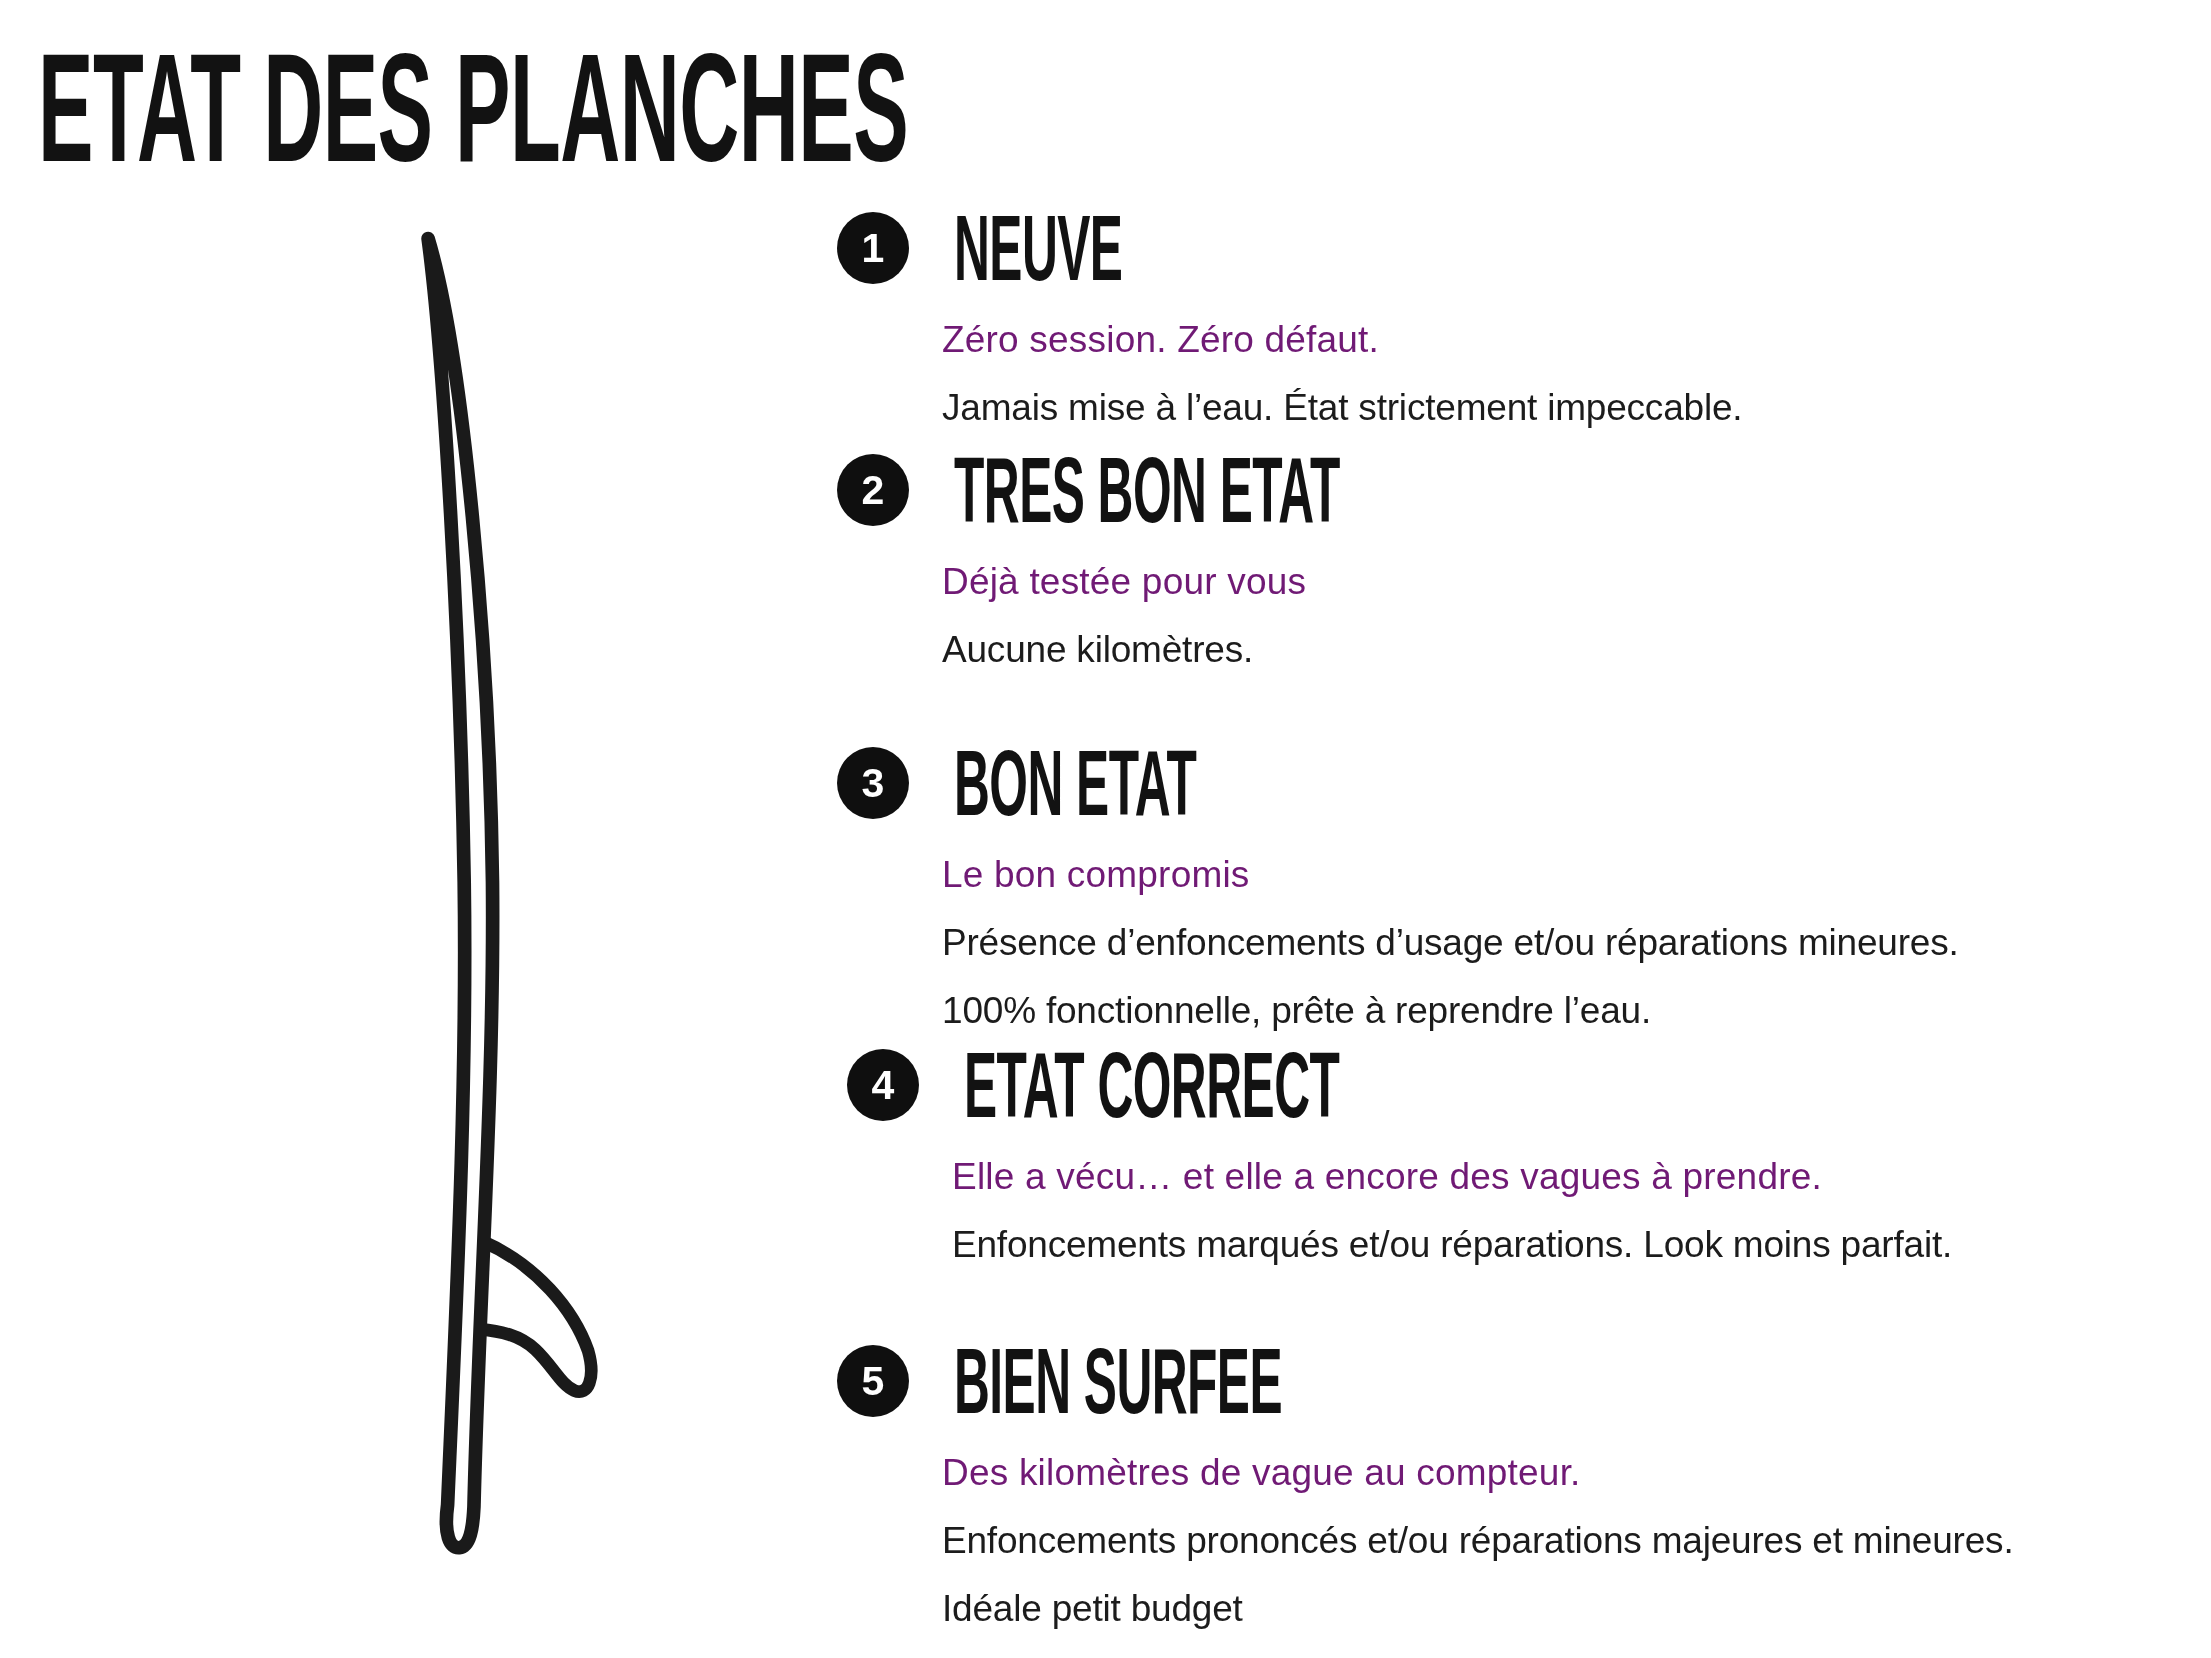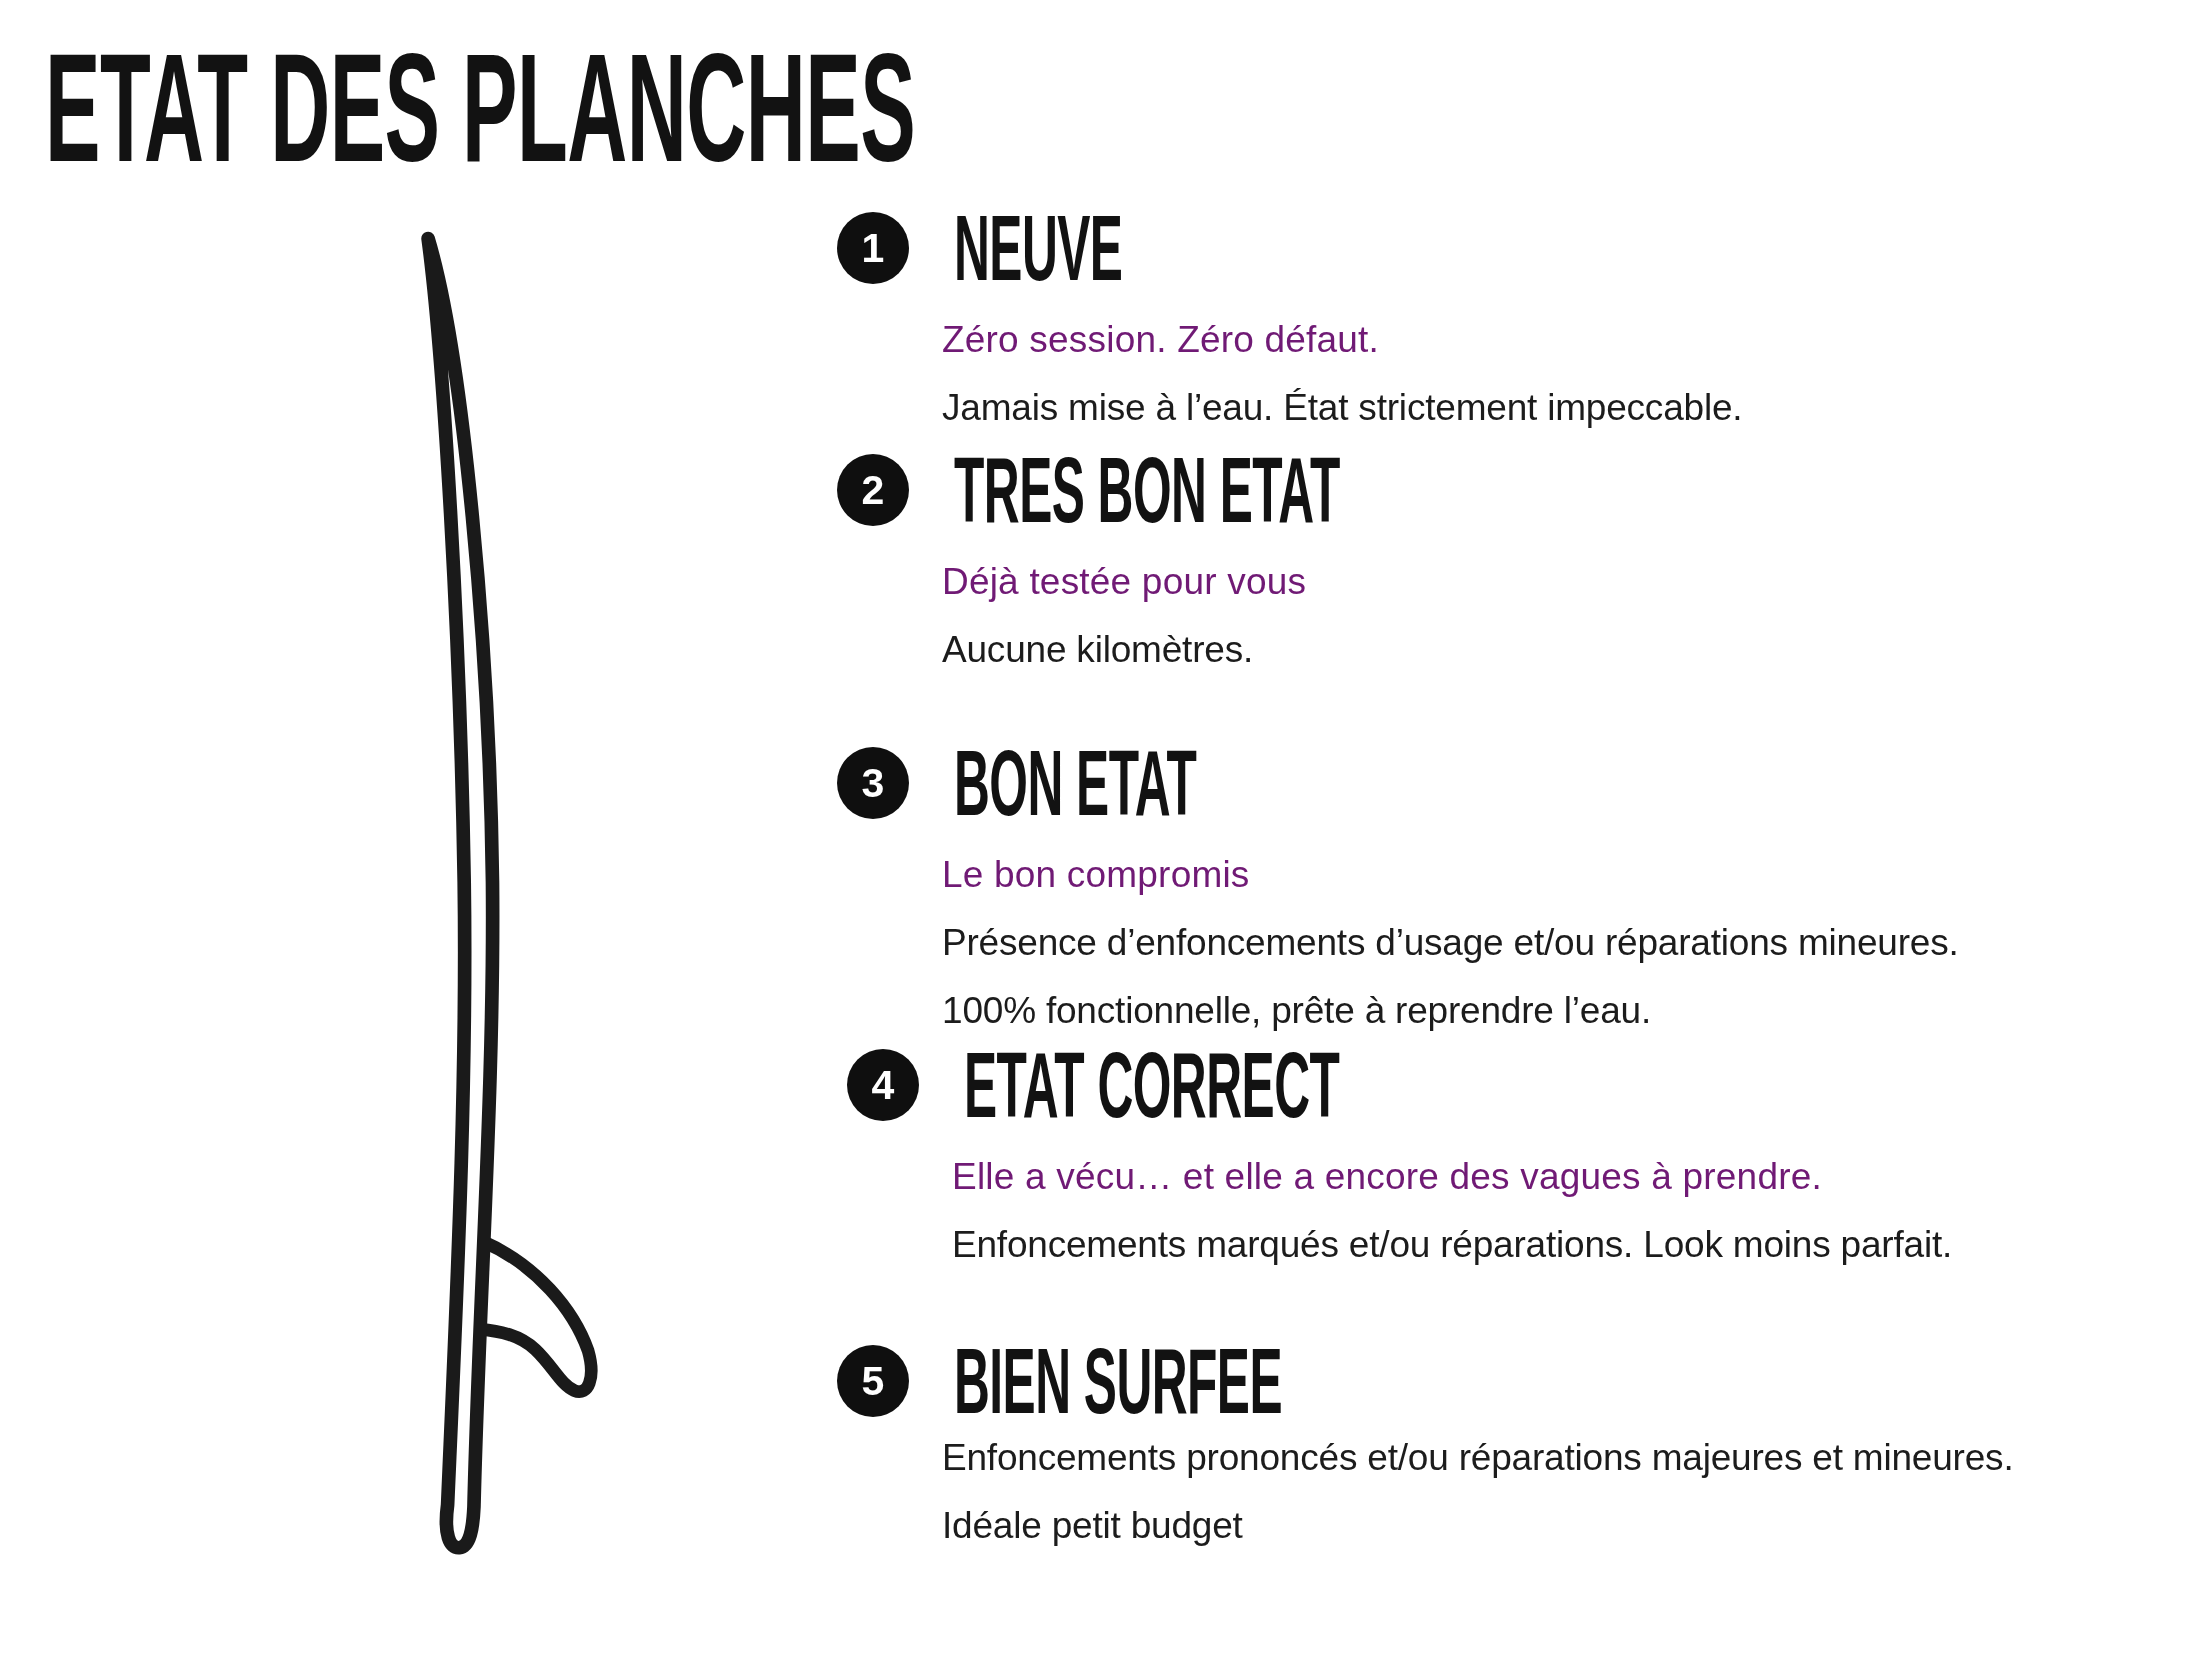--- a/index.html
+++ b/index.html
@@ -17,21 +17,21 @@
     display: inline-block;
     font-weight: 800;
     transform: scaleX(0.54);
     transform-origin: 0 50%;
     white-space: nowrap;
     letter-spacing: -1px;
     color: #121212;
   }
   .title {
     position: absolute;
-    left: 45px;
+    left: 38px;
     top: 31px;
     margin: 0;
     font-size: 154px;
     line-height: 1.0;
   }
   .board-svg {
     position: absolute;
     left: 385px;
     top: 219px;
     width: 254px;
@@ -154,18 +154,19 @@
     <p class="line">Enfoncements marqués et/ou réparations. Look moins parfait.</p>
   </section>
 
   <section class="item" style="top:1344px">
     <div class="row">
       <div class="badge">
           <span>5</span>
         </div>
       <h2 class="heading"><span class="cond">BIEN SURFEE</span></h2>
     </div>
+    <p class="sub">Des kilomètres de vague au compteur.</p>
     <p class="line">Enfoncements prononcés et/ou réparations majeures et mineures.</p>
     <p class="line">Idéale petit budget</p>
   </section>
 
 </div>
 
 
 </body></html>

